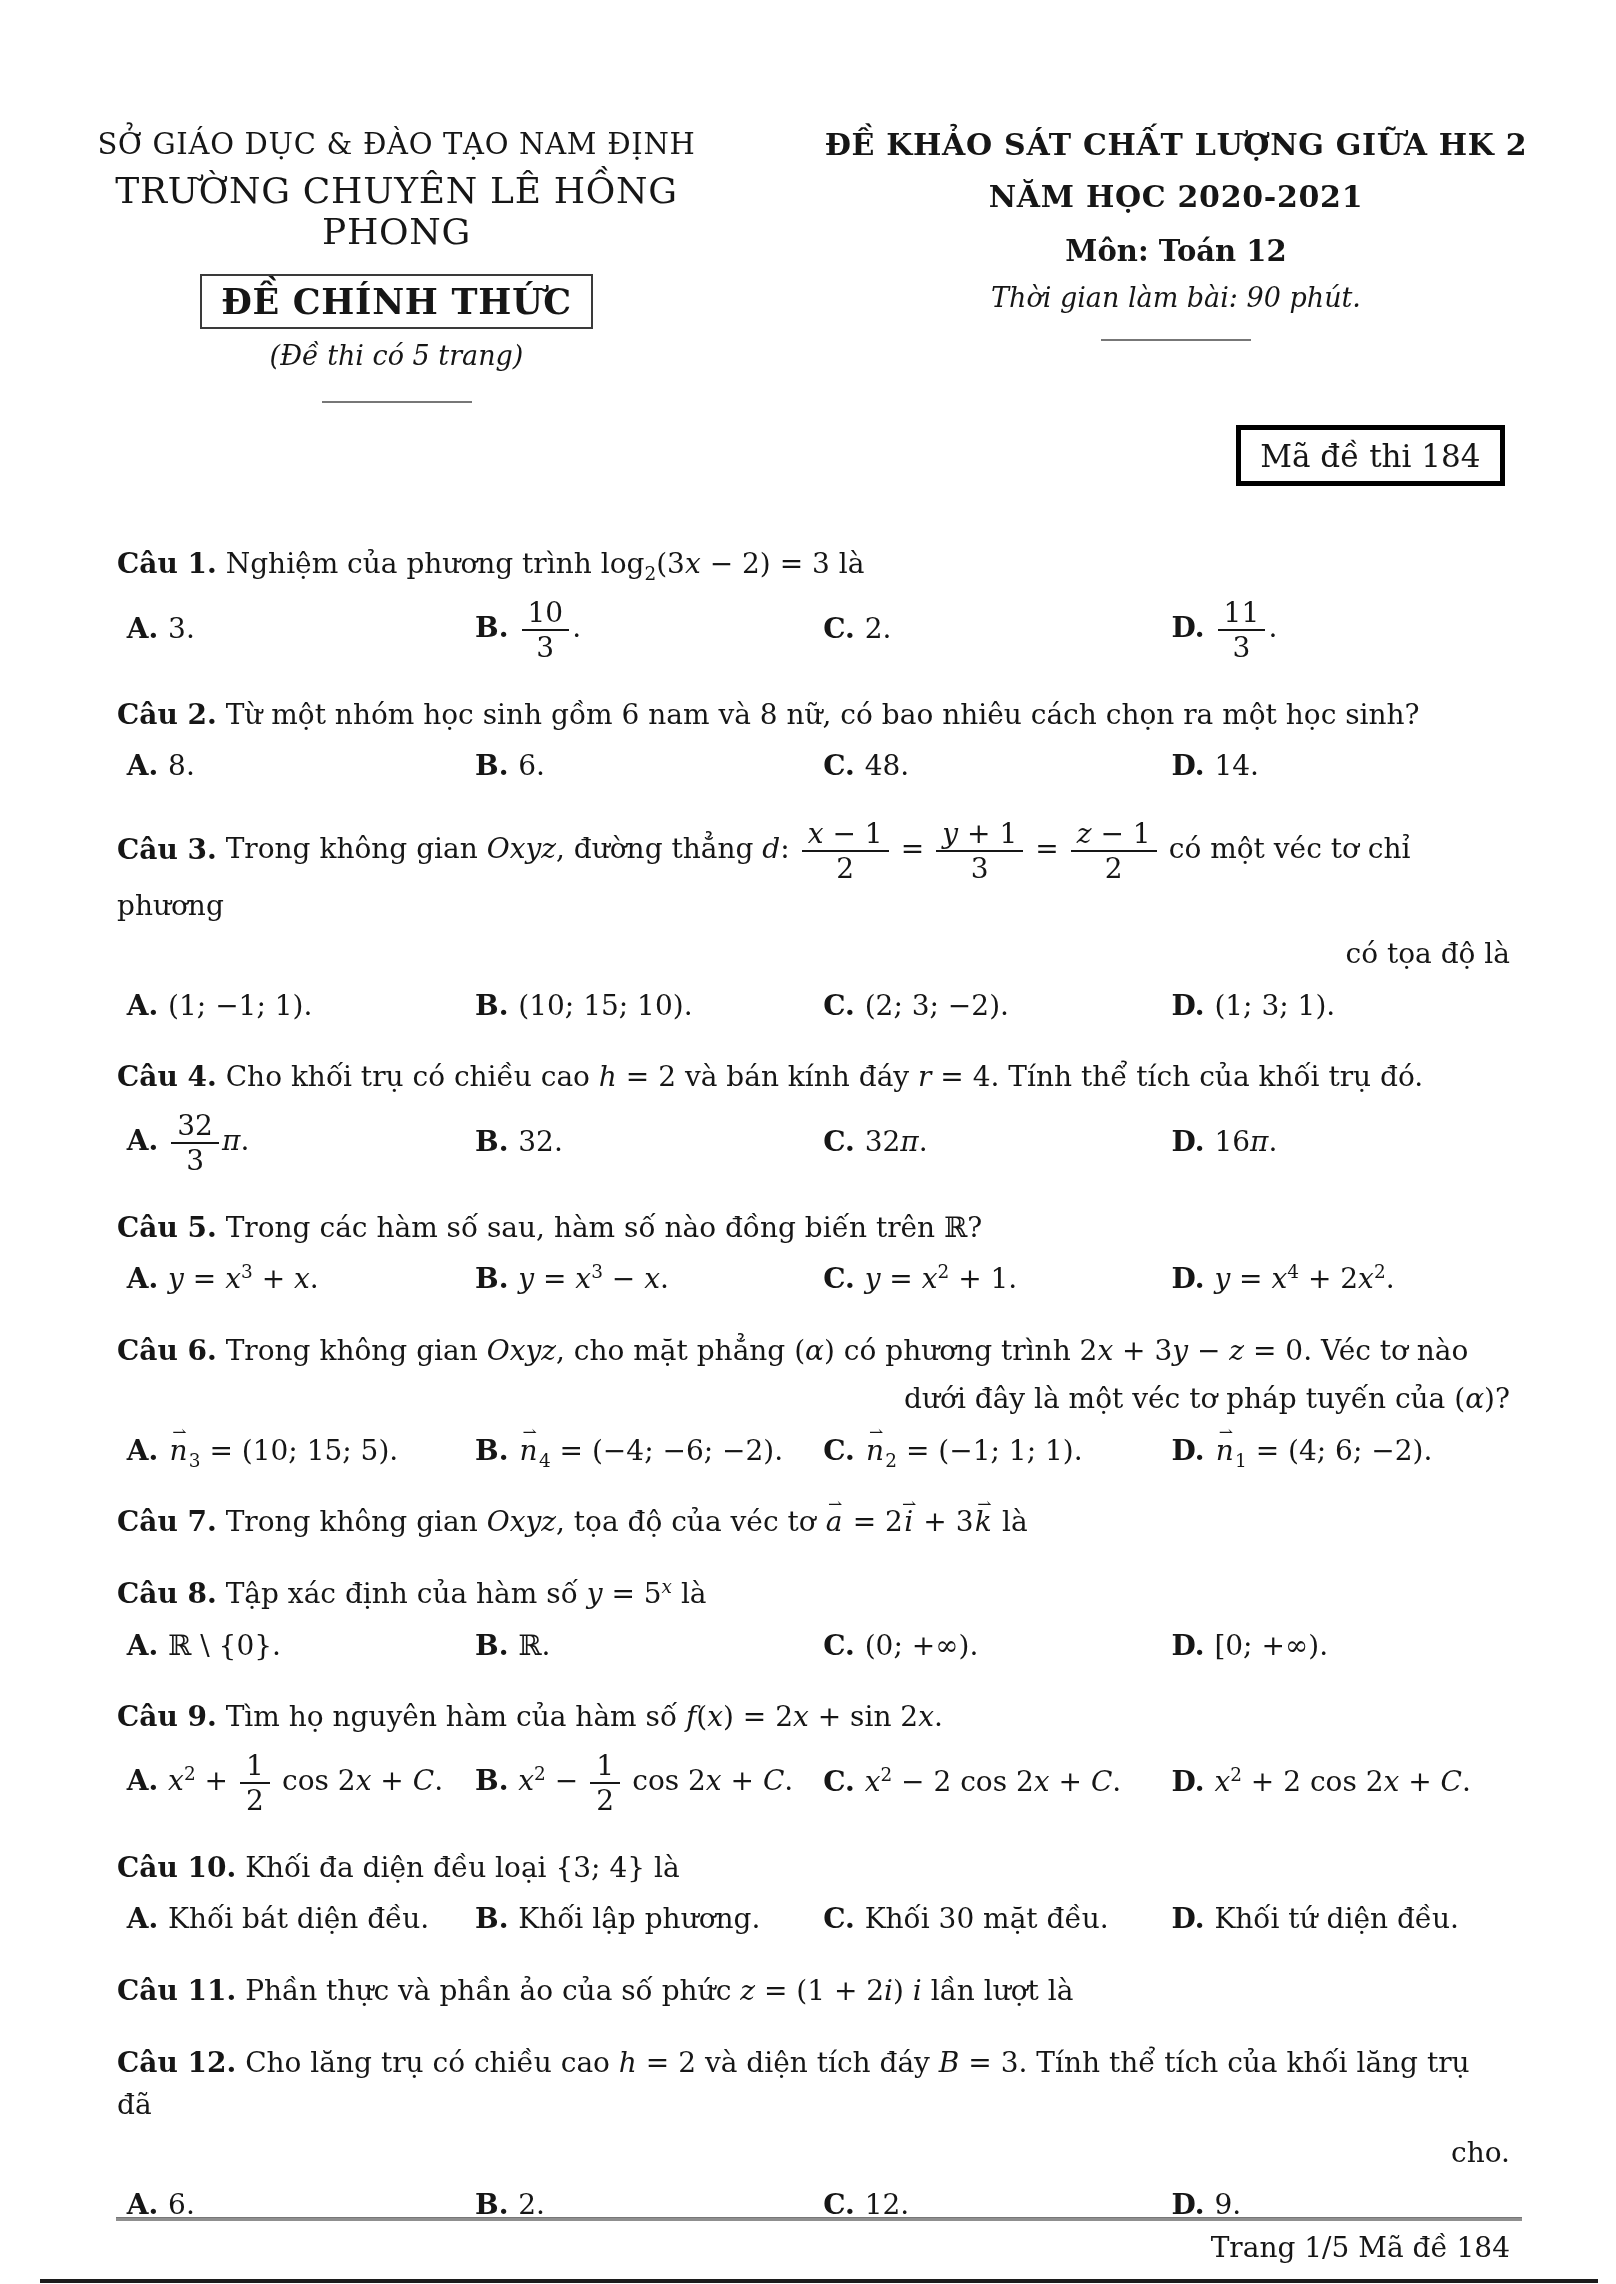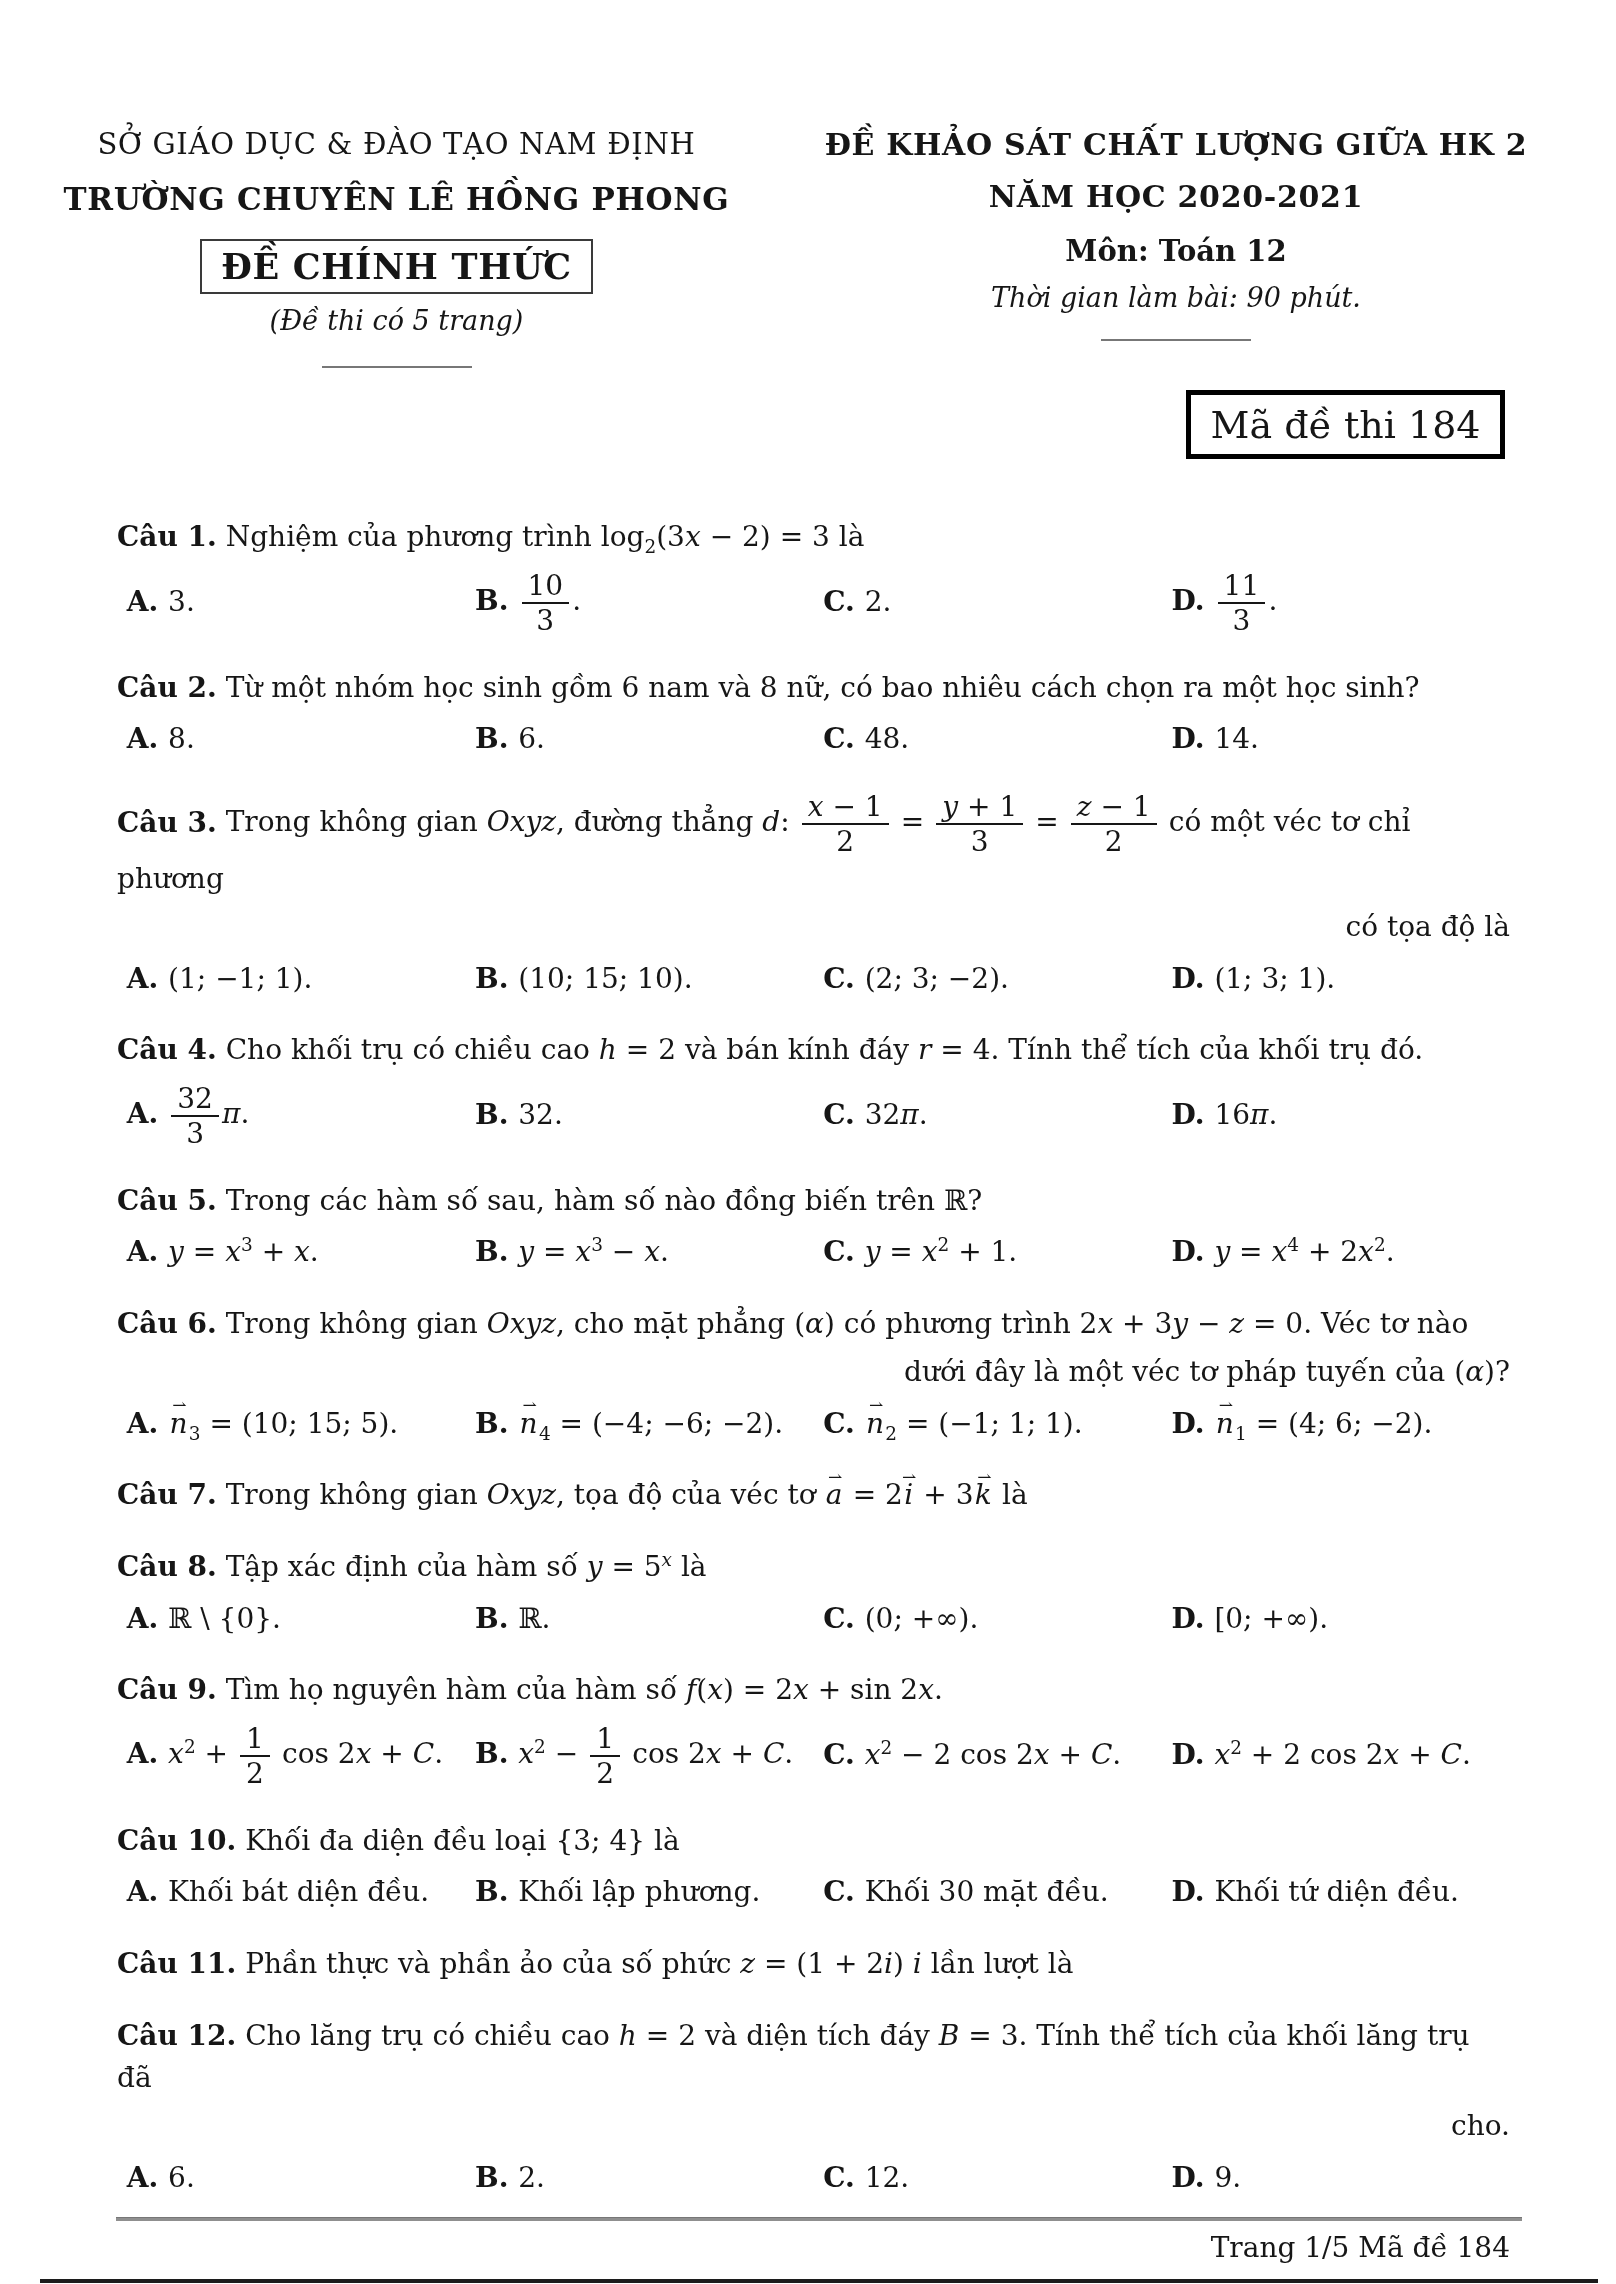--- a/index.html
+++ b/index.html
@@ -16,21 +16,21 @@
   
   .header{
     display:flex;justify-content:space-between;
     padding:127px 82px 0 55px;
     gap:19px;
   }
   .h-col{text-align:center;}
   .h-left{width:683px;}
   .h-right{width:716px;}
   .h-line1-left{font-size:29px;letter-spacing:0.7px;}
-  .h-line2-left{font-size:31px;font-weight:bold;margin-top:20px;letter-spacing:0.7px;}
+  .h-line2-left{font-size:36px;font-weight:normal;margin-top:9px;letter-spacing:0.7px;}
   .h-box{
     display:inline-block;margin-top:22px;
     border:2px solid #3a3a3a;
     padding:5.2px 19.5px;
     font-size:35px;font-weight:bold;letter-spacing:0.7px;
   }
   .h-note{font-style:italic;font-size:27px;margin-top:10.4px;}
   .h-rule{width:150px;height:2px;background:#777;margin:30px auto 0;}
   .h-line1-right{font-size:30px;font-weight:bold;letter-spacing:0.7px;}
   .h-line2-right{font-size:30px;font-weight:bold;margin-top:17px;letter-spacing:0.7px;}
@@ -38,21 +38,21 @@
   .h-note-right{font-style:italic;font-size:27px;margin-top:14.3px;}
   .h-rule-right{width:150px;height:2px;background:#777;margin:26px auto 0;}
   
   .code-row{
     display:flex;justify-content:flex-end;
     padding-right:111px;margin-top:22px;
   }
   .code-box{
     border:5.2px solid #000;
     padding:7.8px 19.5px;
-    font-size:38px;
+    font-size:31px;
   }
   
   .questions{padding:0 106px 0 117px;margin-top:57px;}
   .q{margin-top:30px;}
   .q:first-child{margin-top:0;}
   .q-line{line-height:1.5;}
   .q-line2{margin-top:6.5px;text-align:right;}
   .q-label{font-weight:bold;}
   .options{
     display:grid;

